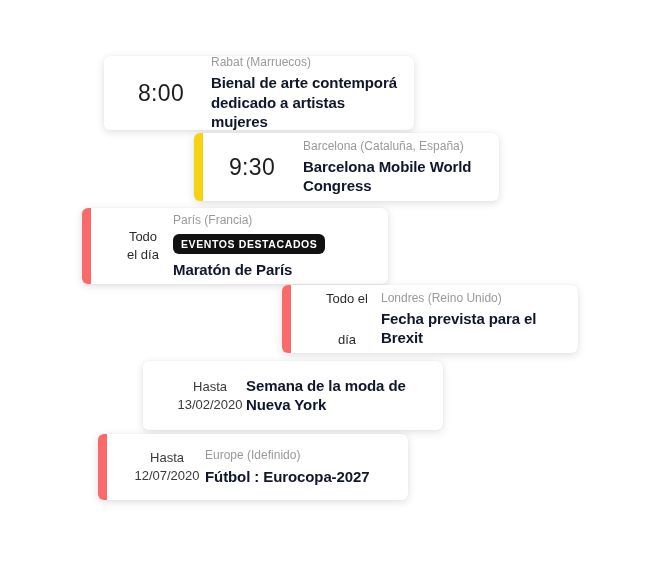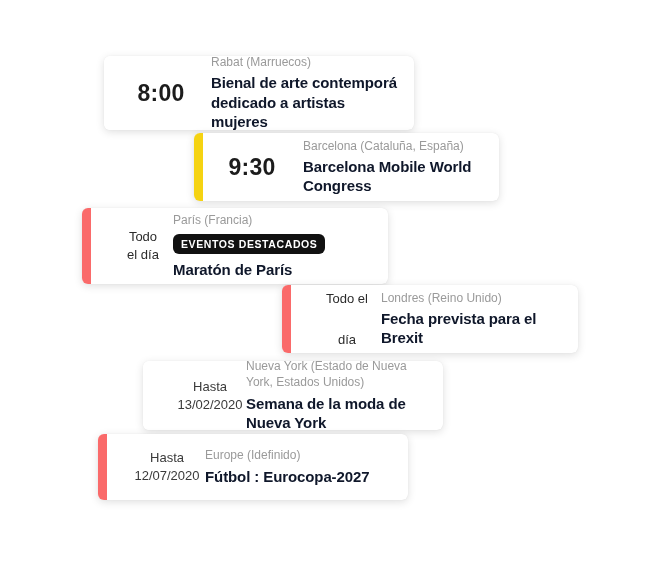--- a/index.html
+++ b/index.html
@@ -36,21 +36,21 @@
   .time-col {
     flex: 0 0 auto;
     display: flex;
     flex-direction: column;
     align-items: center;
     justify-content: center;
     box-sizing: border-box;
   }
   .time-big {
     font-size: 23px;
-    font-weight: bold;
+    font-weight: normal;
     color: #1c1c1c;
     letter-spacing: 0.3px;
     white-space: nowrap;
   }
   .time-small {
     font-size: 13px;
     color: #2b2b2b;
     line-height: 1.35;
     text-align: center;
     white-space: nowrap;
@@ -145,21 +145,20 @@
     </div>
   </div>
 
   <div class="card" style="left:143px; top:361px; width:300px; height:69px;">
     <div class="accent" style="background:#ffffff;"></div>
     <div class="time-col" style="width:92px;">
       <div class="time-small lightlabel">Hasta</div>
       <div class="time-small lightlabel">13/02/2020</div>
     </div>
     <div class="body-col">
-      <div class="place">Nueva York (Estado de Nueva York, Estados Unidos)</div>
       <div class="title">Semana de la moda de Nueva York</div>
     </div>
   </div>
 
   <div class="card" style="left:98px; top:434px; width:310px; height:66px;">
     <div class="accent" style="background:#FA6A6A;"></div>
     <div class="time-col" style="width:96px;">
       <div class="time-small lightlabel">Hasta</div>
       <div class="time-small lightlabel">12/07/2020</div>
     </div>

